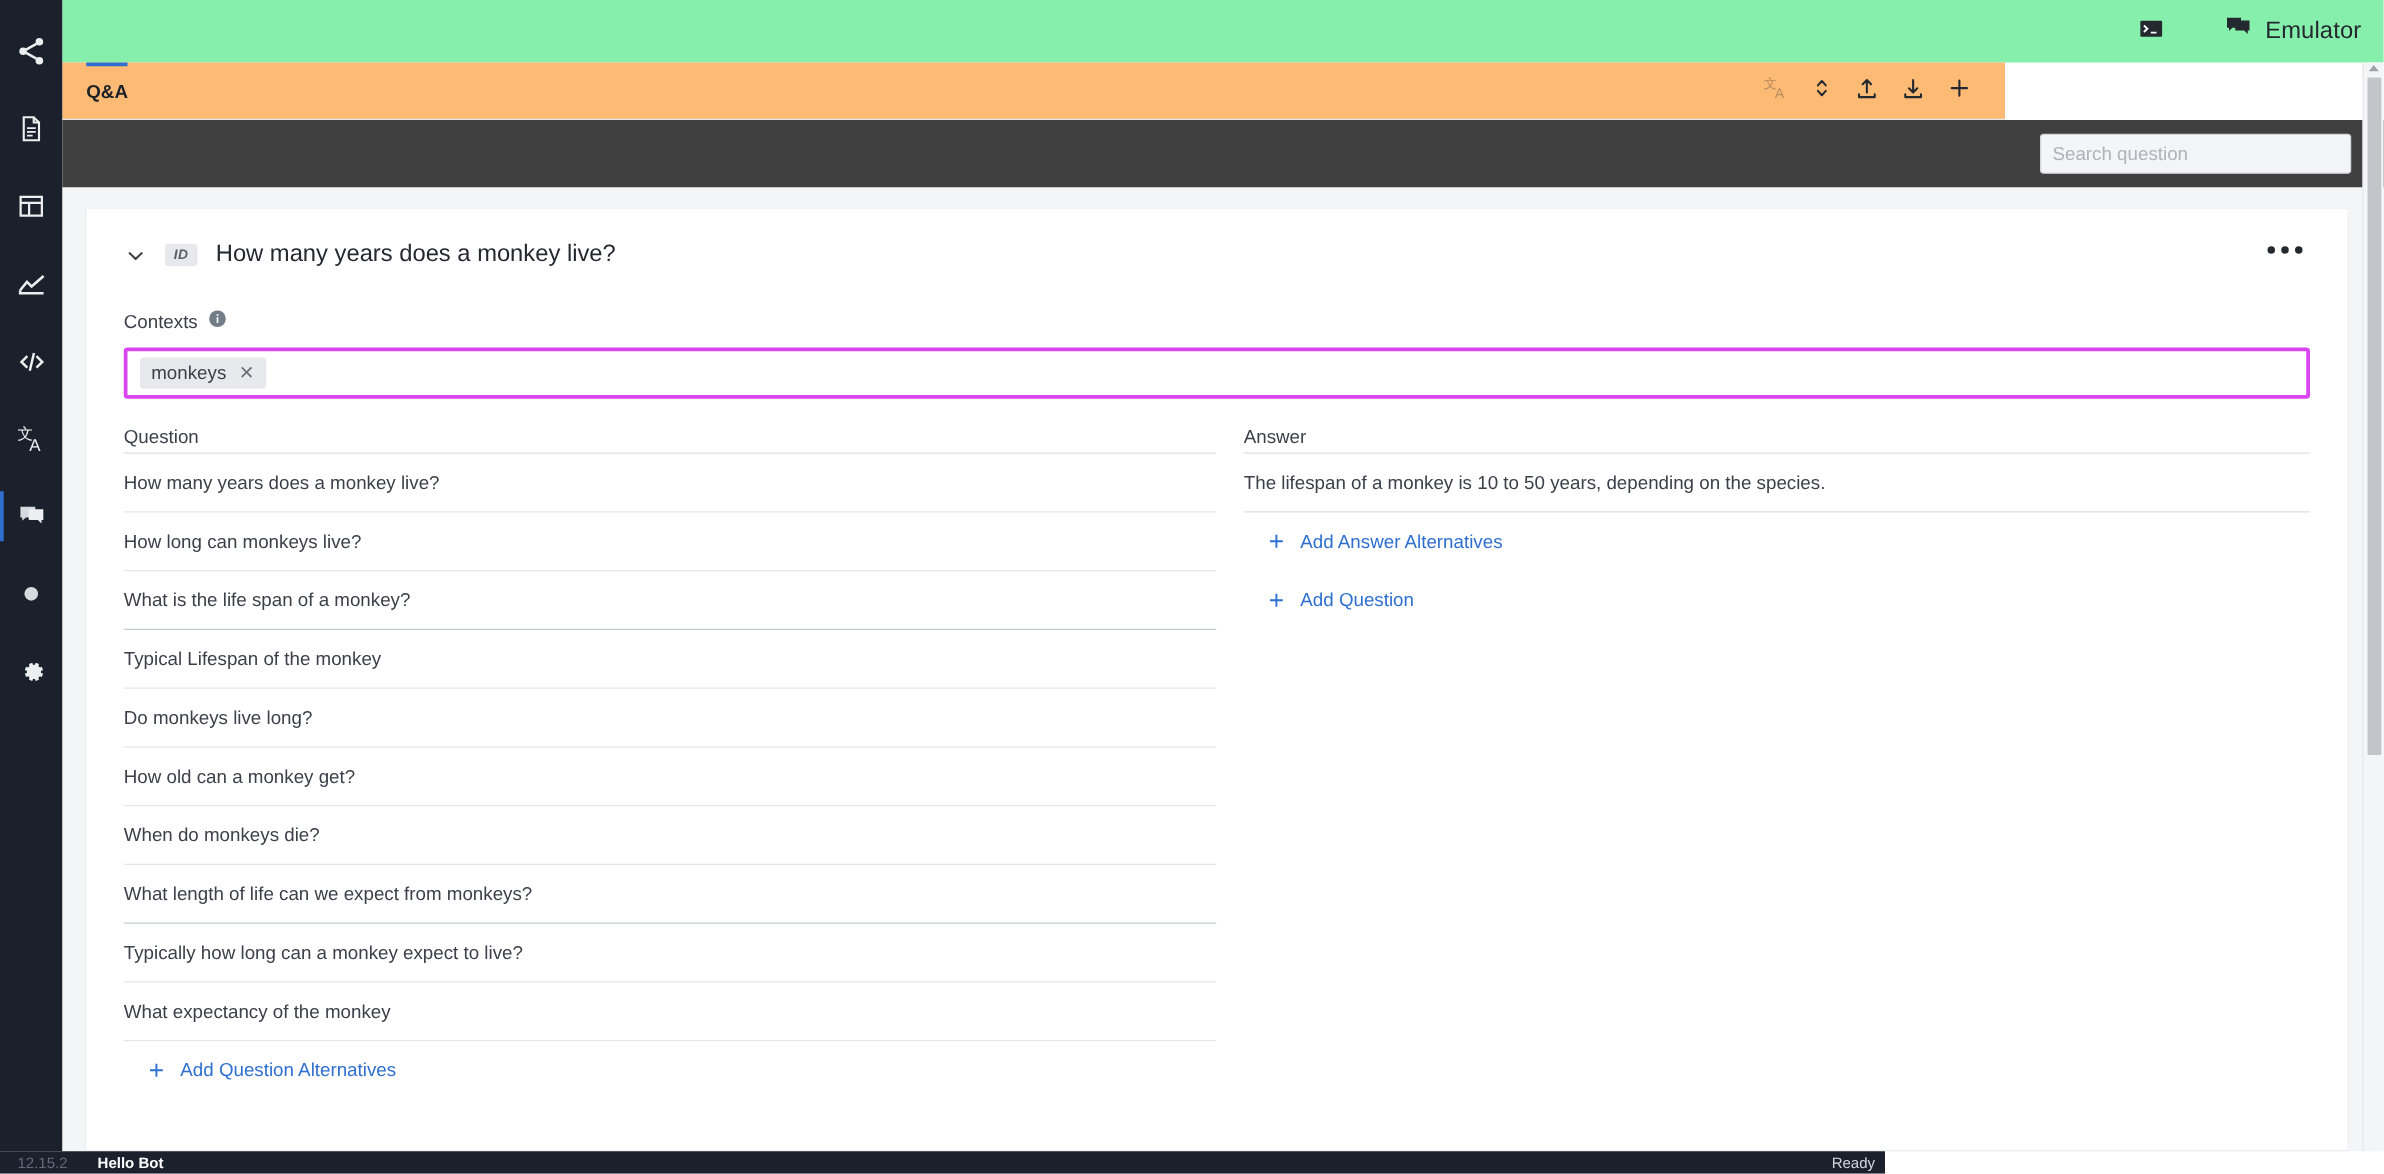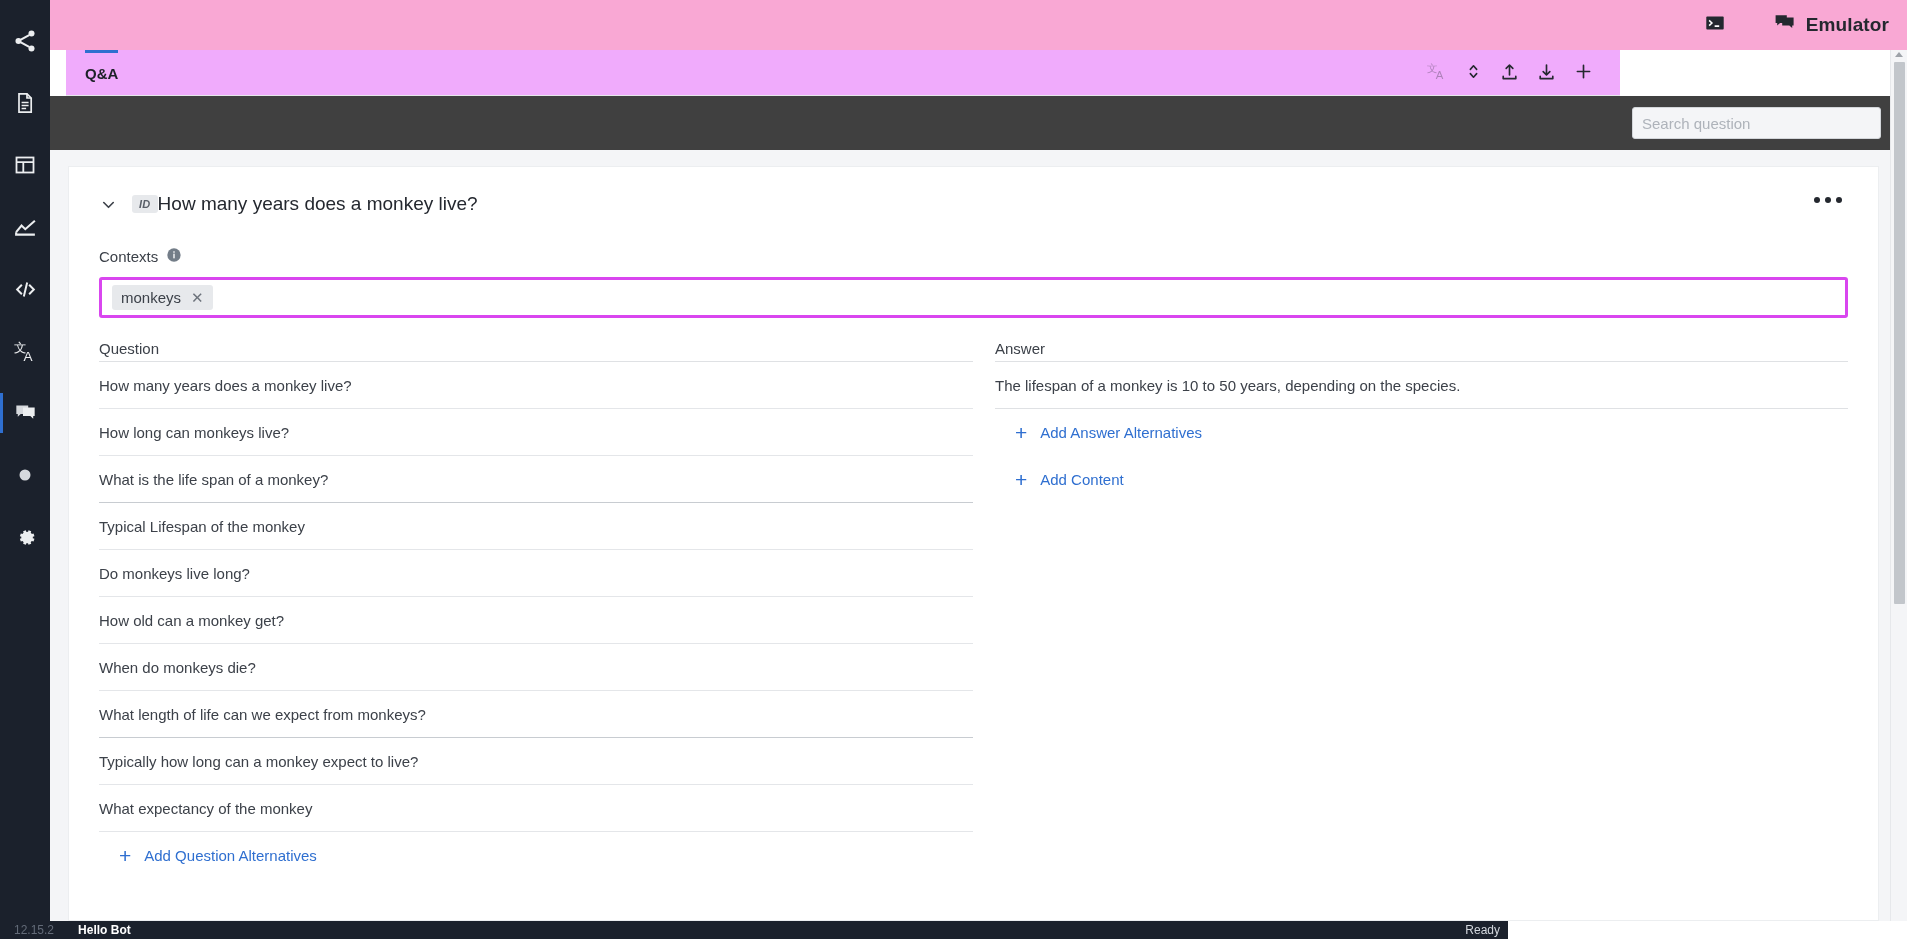--- a/index.html
+++ b/index.html
@@ -29,42 +29,40 @@
   .rail-item svg { display: block; }
   .rail-item.active::before {
     content: ""; position: absolute; left: 0; top: 11px;
     width: 3px; height: 40px; background: #2f6fd0;
   }
 
   
   .topbar {
     position: absolute; left: 50px; top: 0;
     width: 1857px; height: 50px;
-    background: #f9a8d4;
+    background: #86efac;
     display: flex; align-items: center; justify-content: flex-end;
     padding-right: 18px;
-    font-weight: bold;
   }
   .topbar-icon {
     display: flex; align-items: center; justify-content: center;
     width: 32px; height: 32px; cursor: pointer; margin-left: 8px;
   }
   .emulator-btn {
     display: flex; align-items: center; gap: 9px;
     margin-left: 42px; cursor: pointer;
     font-size: 19px; color: #24282f; letter-spacing: .1px;
   }
 
   
   .tabstrip {
     position: absolute; left: 50px; top: 50px;
     width: 1554px; height: 46px;
-    background: #f0abfc;
+    background: #fdba74;
     border-bottom: 1px solid #e6e8eb;
-    margin-left: 16px;
   }
   .tab {
     position: absolute; left: 11px; top: 0;
     height: 46px; padding: 0 8px;
     display: flex; align-items: center;
     font-size: 15px; font-weight: bold; color: #1c2128;
     cursor: pointer;
   }
   .tab.active::before {
     content: ""; position: absolute; left: 8px; right: 8px; top: 0;
@@ -113,21 +111,21 @@
   }
 
   .qhead {
     display: flex; align-items: center;
     height: 68px; padding-top: 6px;
   }
   .chev { cursor: pointer; display: flex; align-items: center; margin-right: 14px; }
   .id-badge {
     background: #e7e9ec; color: #5a6069;
     font-size: 11px; font-weight: bold; letter-spacing: .3px;
-    border-radius: 3px; padding: 3px 7px;  font-style: italic;
+    border-radius: 3px; padding: 3px 7px; margin-right: 15px; font-style: italic;
   }
   .qtitle { font-size: 19px; color: #24282f; }
   .kebab {
     position: absolute; right: 30px; top: 24px;
     display: flex; gap: 5px; cursor: pointer; padding: 6px;
   }
   .kebab i { width: 6px; height: 6px; border-radius: 50%; background: #24282f; display:block; }
 
   .ctx-label-row {
     display: flex; align-items: center; gap: 8px;
@@ -431,21 +429,21 @@
 
           <div class="arow">The lifespan of a monkey is 10 to 50 years, depending on the species.</div>
 
           <div class="addlink answer">
             <span class="plus">+</span>
             <span>Add Answer Alternatives</span>
           </div>
 
           <div class="addlink answer">
             <span class="plus">+</span>
-            <span>Add Content</span>
+            <span>Add Question</span>
           </div>
         </div>
 
       </div>
     </div>
   </div>
 
   <div class="vscroll">
     <div class="vscroll-arrow"></div>
     <div class="vscroll-thumb"></div>

